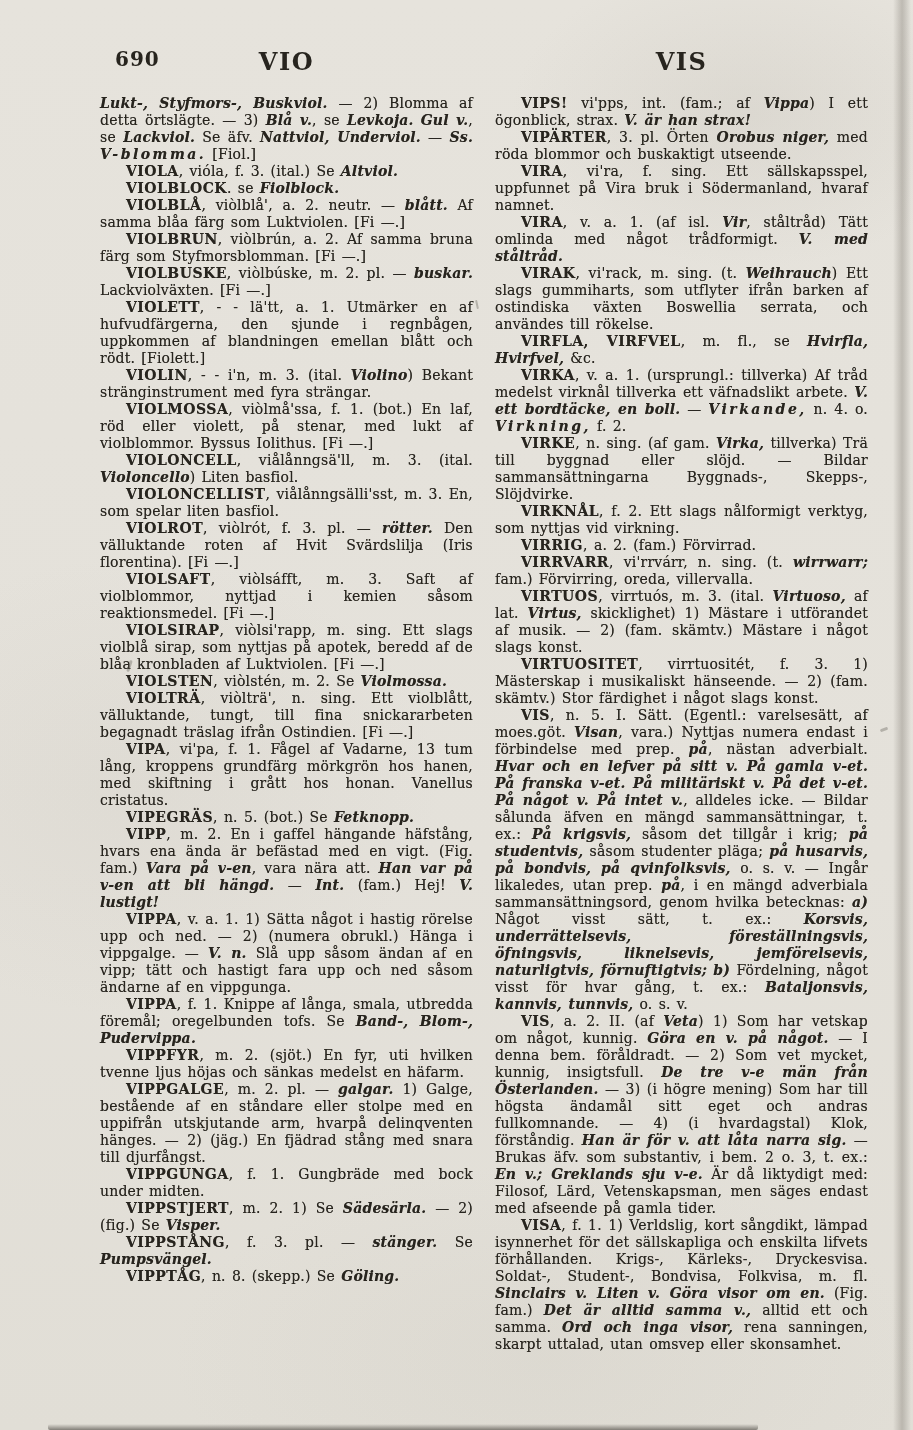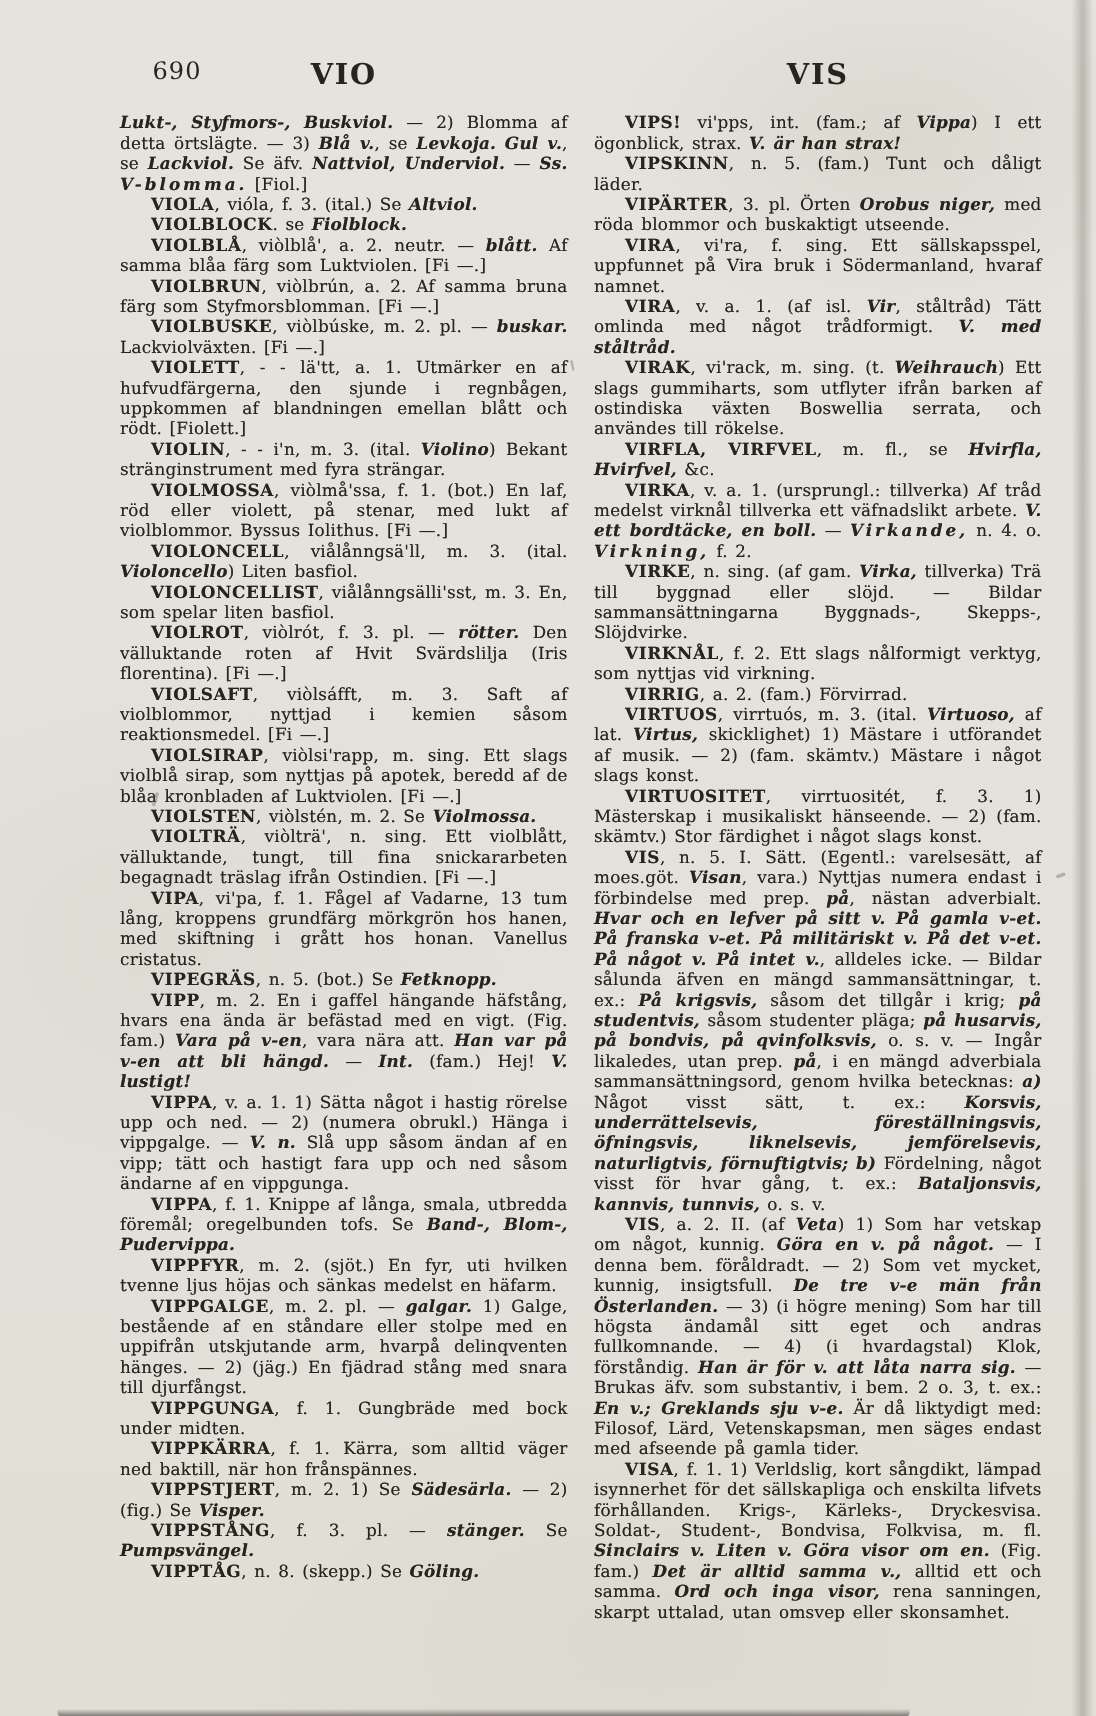--- a/index.html
+++ b/index.html
@@ -25,22 +25,22 @@
     position: absolute; left: 48px; bottom: 0; width: 710px; height: 6px;
     background: linear-gradient(180deg, transparent 0%, rgba(52,48,42,0.55) 100%);
     border-radius: 2px;
   }
   .margin-mark { position: absolute; background: rgba(90,85,76,0.35); border-radius: 2px; }
   .mark-1 { left: 128px; top: 660px; width: 3px; height: 12px; transform: rotate(18deg); }
   .mark-2 { left: 476px; top: 300px; width: 2px; height: 9px; transform: rotate(-12deg); }
   .mark-3 { left: 880px; top: 728px; width: 8px; height: 3px; transform: rotate(-20deg); }
 
   .pageno {
-    position: absolute; left: 127px; top: 47px;
-    font-size: 20px; font-weight: normal; letter-spacing: 1px;
+    position: absolute; left: 115px; top: 47px;
+    font-size: 20px; font-weight: bold; letter-spacing: 1px;
   }
   .runhead {
     position: absolute; top: 47px; width: 373px; text-align: center;
     font-size: 24px; font-weight: bold; letter-spacing: 1.5px;
   }
   .runhead-left  { left: 100px; }
   .runhead-right { left: 495px; }
 
   .col {
     position: absolute; top: 95px; width: 373px;
@@ -84,37 +84,36 @@
     <p class="entry"><span class="seg-b">VIOLSTEN</span><span class="seg-n">, viòlstén, m. 2.  Se </span><span class="seg-i">Violmossa.</span></p>
     <p class="entry"><span class="seg-b">VIOLTRÄ</span><span class="seg-n">, viòlträ', n. sing. Ett violblått, välluktande, tungt, till fina snickararbeten begagnadt träslag ifrån Ostindien.  [Fi —.]</span></p>
     <p class="entry"><span class="seg-b">VIPA</span><span class="seg-n">, vi'pa, f. 1.  Fågel af Vadarne, 13 tum lång, kroppens grundfärg mörkgrön hos hanen, med skiftning i grått hos honan.  Vanellus cristatus.</span></p>
     <p class="entry"><span class="seg-b">VIPEGRÄS</span><span class="seg-n">, n. 5. (bot.) Se </span><span class="seg-i">Fetknopp.</span></p>
     <p class="entry"><span class="seg-b">VIPP</span><span class="seg-n">, m. 2.  En i gaffel hängande häfstång, hvars ena ända är befästad med en vigt.  (Fig. fam.) </span><span class="seg-i">Vara på v-en</span><span class="seg-n">, vara nära att.  </span><span class="seg-i">Han var på v-en att bli hängd.</span><span class="seg-n"> — </span><span class="seg-i">Int.</span><span class="seg-n"> (fam.) Hej!  </span><span class="seg-i">V. lustigt!</span></p>
     <p class="entry"><span class="seg-b">VIPPA</span><span class="seg-n">, v. a. 1.  1) Sätta något i hastig rörelse upp och ned. — 2) (numera obrukl.) Hänga i vippgalge. — </span><span class="seg-i">V. n.</span><span class="seg-n">  Slå upp såsom ändan af en vipp; tätt och hastigt fara upp och ned såsom ändarne af en vippgunga.</span></p>
     <p class="entry"><span class="seg-b">VIPPA</span><span class="seg-n">, f. 1.  Knippe af långa, smala, utbredda föremål; oregelbunden tofs.  Se </span><span class="seg-i">Band-, Blom-, Pudervippa.</span></p>
     <p class="entry"><span class="seg-b">VIPPFYR</span><span class="seg-n">, m. 2.  (sjöt.)  En fyr, uti hvilken tvenne ljus höjas och sänkas medelst en häfarm.</span></p>
     <p class="entry"><span class="seg-b">VIPPGALGE</span><span class="seg-n">, m. 2. pl. — </span><span class="seg-i">galgar.</span><span class="seg-n">  1) Galge, bestående af en ståndare eller stolpe med en uppifrån utskjutande arm, hvarpå delinqventen hänges. — 2) (jäg.) En fjädrad stång med snara till djurfångst.</span></p>
     <p class="entry"><span class="seg-b">VIPPGUNGA</span><span class="seg-n">, f. 1.  Gungbräde med bock under midten.</span></p>
-    <p class="entry"><span class="seg-b">VIPPKÄRRA</span><span class="seg-n">, f. 1.  Kärra, som alltid väger ned baktill, när hon frånspännes.</span></p>
     <p class="entry"><span class="seg-b">VIPPSTJERT</span><span class="seg-n">, m. 2.  1) Se </span><span class="seg-i">Sädesärla.</span><span class="seg-n"> — 2) (fig.) Se </span><span class="seg-i">Visper.</span></p>
     <p class="entry"><span class="seg-b">VIPPSTÅNG</span><span class="seg-n">, f. 3. pl. — </span><span class="seg-i">stänger.</span><span class="seg-n">  Se </span><span class="seg-i">Pumpsvängel.</span></p>
     <p class="entry"><span class="seg-b">VIPPTÅG</span><span class="seg-n">, n. 8. (skepp.) Se </span><span class="seg-i">Göling.</span></p>
   </div>
 <div class="col col-right">
     <p class="entry"><span class="seg-b">VIPS!</span><span class="seg-n"> vi'pps, int. (fam.; af </span><span class="seg-i">Vippa</span><span class="seg-n">) I ett ögonblick, strax.  </span><span class="seg-i">V. är han strax!</span></p>
-    <p class="entry"><span class="seg-b">VIPSKINN</span><span class="seg-n">, n. 5. (fam.) Tunt och dåligt läder.</span></p>
     <p class="entry"><span class="seg-b">VIPÄRTER</span><span class="seg-n">, 3. pl.  Örten </span><span class="seg-i">Orobus niger,</span><span class="seg-n"> med röda blommor och buskaktigt utseende.</span></p>
     <p class="entry"><span class="seg-b">VIRA</span><span class="seg-n">, vi'ra, f. sing.  Ett sällskapsspel, uppfunnet på Vira bruk i Södermanland, hvaraf namnet.</span></p>
     <p class="entry"><span class="seg-b">VIRA</span><span class="seg-n">, v. a. 1. (af isl. </span><span class="seg-i">Vir</span><span class="seg-n">, ståltråd) Tätt omlinda med något trådformigt.  </span><span class="seg-i">V. med ståltråd.</span></p>
     <p class="entry"><span class="seg-b">VIRAK</span><span class="seg-n">, vi'rack, m. sing. (t. </span><span class="seg-i">Weihrauch</span><span class="seg-n">) Ett slags gummiharts, som utflyter ifrån barken af ostindiska växten Boswellia serrata, och användes till rökelse.</span></p>
     <p class="entry"><span class="seg-b">VIRFLA, VIRFVEL</span><span class="seg-n">, m. fl., se </span><span class="seg-i">Hvirfla, Hvirfvel,</span><span class="seg-n"> &amp;c.</span></p>
     <p class="entry"><span class="seg-b">VIRKA</span><span class="seg-n">, v. a. 1.  (ursprungl.: tillverka)  Af tråd medelst virknål tillverka ett väfnadslikt arbete.  </span><span class="seg-i">V. ett bordtäcke, en boll.</span><span class="seg-n"> — </span><span class="seg-is">Virkande,</span><span class="seg-n"> n. 4. o. </span><span class="seg-is">Virkning,</span><span class="seg-n"> f. 2.</span></p>
     <p class="entry"><span class="seg-b">VIRKE</span><span class="seg-n">, n. sing. (af gam. </span><span class="seg-i">Virka,</span><span class="seg-n"> tillverka) Trä till byggnad eller slöjd. — Bildar sammansättningarna Byggnads-, Skepps-, Slöjdvirke.</span></p>
     <p class="entry"><span class="seg-b">VIRKNÅL</span><span class="seg-n">, f. 2.  Ett slags nålformigt verktyg, som nyttjas vid virkning.</span></p>
     <p class="entry"><span class="seg-b">VIRRIG</span><span class="seg-n">, a. 2. (fam.) Förvirrad.</span></p>
+    <p class="entry"><span class="seg-b">VIRRVARR</span><span class="seg-n">, vi'rrvárr, n. sing. (t. </span><span class="seg-i">wirrwarr;</span><span class="seg-n"> fam.) Förvirring, oreda, villervalla.</span></p>
     <p class="entry"><span class="seg-b">VIRTUOS</span><span class="seg-n">, virrtuós, m. 3.  (ital. </span><span class="seg-i">Virtuoso,</span><span class="seg-n"> af lat. </span><span class="seg-i">Virtus,</span><span class="seg-n"> skicklighet) 1) Mästare i utförandet af musik. — 2) (fam. skämtv.) Mästare i något slags konst.</span></p>
     <p class="entry"><span class="seg-b">VIRTUOSITET</span><span class="seg-n">, virrtuositét, f. 3.  1) Mästerskap i musikaliskt hänseende. — 2) (fam. skämtv.) Stor färdighet i något slags konst.</span></p>
     <p class="entry"><span class="seg-b">VIS</span><span class="seg-n">, n. 5. I. Sätt.  (Egentl.: varelsesätt, af moes.göt. </span><span class="seg-i">Visan</span><span class="seg-n">, vara.)  Nyttjas numera endast i förbindelse med prep. </span><span class="seg-i">på</span><span class="seg-n">, nästan adverbialt.  </span><span class="seg-i">Hvar och en lefver på sitt v.  På gamla v-et.  På franska v-et.  På militäriskt v.  På det v-et. På något v.  På intet v.</span><span class="seg-n">, alldeles icke. — Bildar sålunda äfven en mängd sammansättningar, t. ex.: </span><span class="seg-i">På krigsvis,</span><span class="seg-n"> såsom det tillgår i krig; </span><span class="seg-i">på studentvis,</span><span class="seg-n"> såsom studenter pläga; </span><span class="seg-i">på husarvis, på bondvis, på qvinfolksvis,</span><span class="seg-n"> o. s. v. — Ingår likaledes, utan prep. </span><span class="seg-i">på</span><span class="seg-n">, i en mängd adverbiala sammansättningsord, genom hvilka betecknas: </span><span class="seg-i">a)</span><span class="seg-n"> Något visst sätt, t. ex.: </span><span class="seg-i">Korsvis, underrättelsevis, föreställningsvis, öfningsvis, liknelsevis, jemförelsevis, naturligtvis, förnuftigtvis;</span><span class="seg-n"> </span><span class="seg-i">b)</span><span class="seg-n"> Fördelning, något visst för hvar gång, t. ex.: </span><span class="seg-i">Bataljonsvis, kannvis, tunnvis,</span><span class="seg-n"> o. s. v.</span></p>
     <p class="entry"><span class="seg-b">VIS</span><span class="seg-n">, a. 2. II. (af </span><span class="seg-i">Veta</span><span class="seg-n">) 1) Som har vetskap om något, kunnig.  </span><span class="seg-i">Göra en v. på något.</span><span class="seg-n"> — I denna bem. föråldradt. — 2) Som vet mycket, kunnig, insigtsfull.  </span><span class="seg-i">De tre v-e män från Österlanden.</span><span class="seg-n"> — 3) (i högre mening) Som har till högsta ändamål sitt eget och andras fullkomnande. — 4) (i hvardagstal) Klok, förståndig.  </span><span class="seg-i">Han är för v. att låta narra sig.</span><span class="seg-n"> — Brukas äfv. som substantiv, i bem. 2 o. 3, t. ex.: </span><span class="seg-i">En v.; Greklands sju v-e.</span><span class="seg-n">  Är då liktydigt med: Filosof, Lärd, Vetenskapsman, men säges endast med afseende på gamla tider.</span></p>
     <p class="entry"><span class="seg-b">VISA</span><span class="seg-n">, f. 1.  1) Verldslig, kort sångdikt, lämpad isynnerhet för det sällskapliga och enskilta lifvets förhållanden.  Krigs-, Kärleks-, Dryckesvisa.  Soldat-, Student-, Bondvisa, Folkvisa, m. fl. </span><span class="seg-i">Sinclairs v.  Liten v.  Göra visor om en.</span><span class="seg-n">  (Fig. fam.) </span><span class="seg-i">Det är alltid samma v.,</span><span class="seg-n"> alltid ett och samma.  </span><span class="seg-i">Ord och inga visor,</span><span class="seg-n"> rena sanningen, skarpt uttalad, utan omsvep eller skonsamhet.</span></p>
   </div>
 
 <div class="gutter-shadow"></div>
 <div class="bottom-edge-shadow"></div>
 <div class="margin-mark mark-1"></div>

